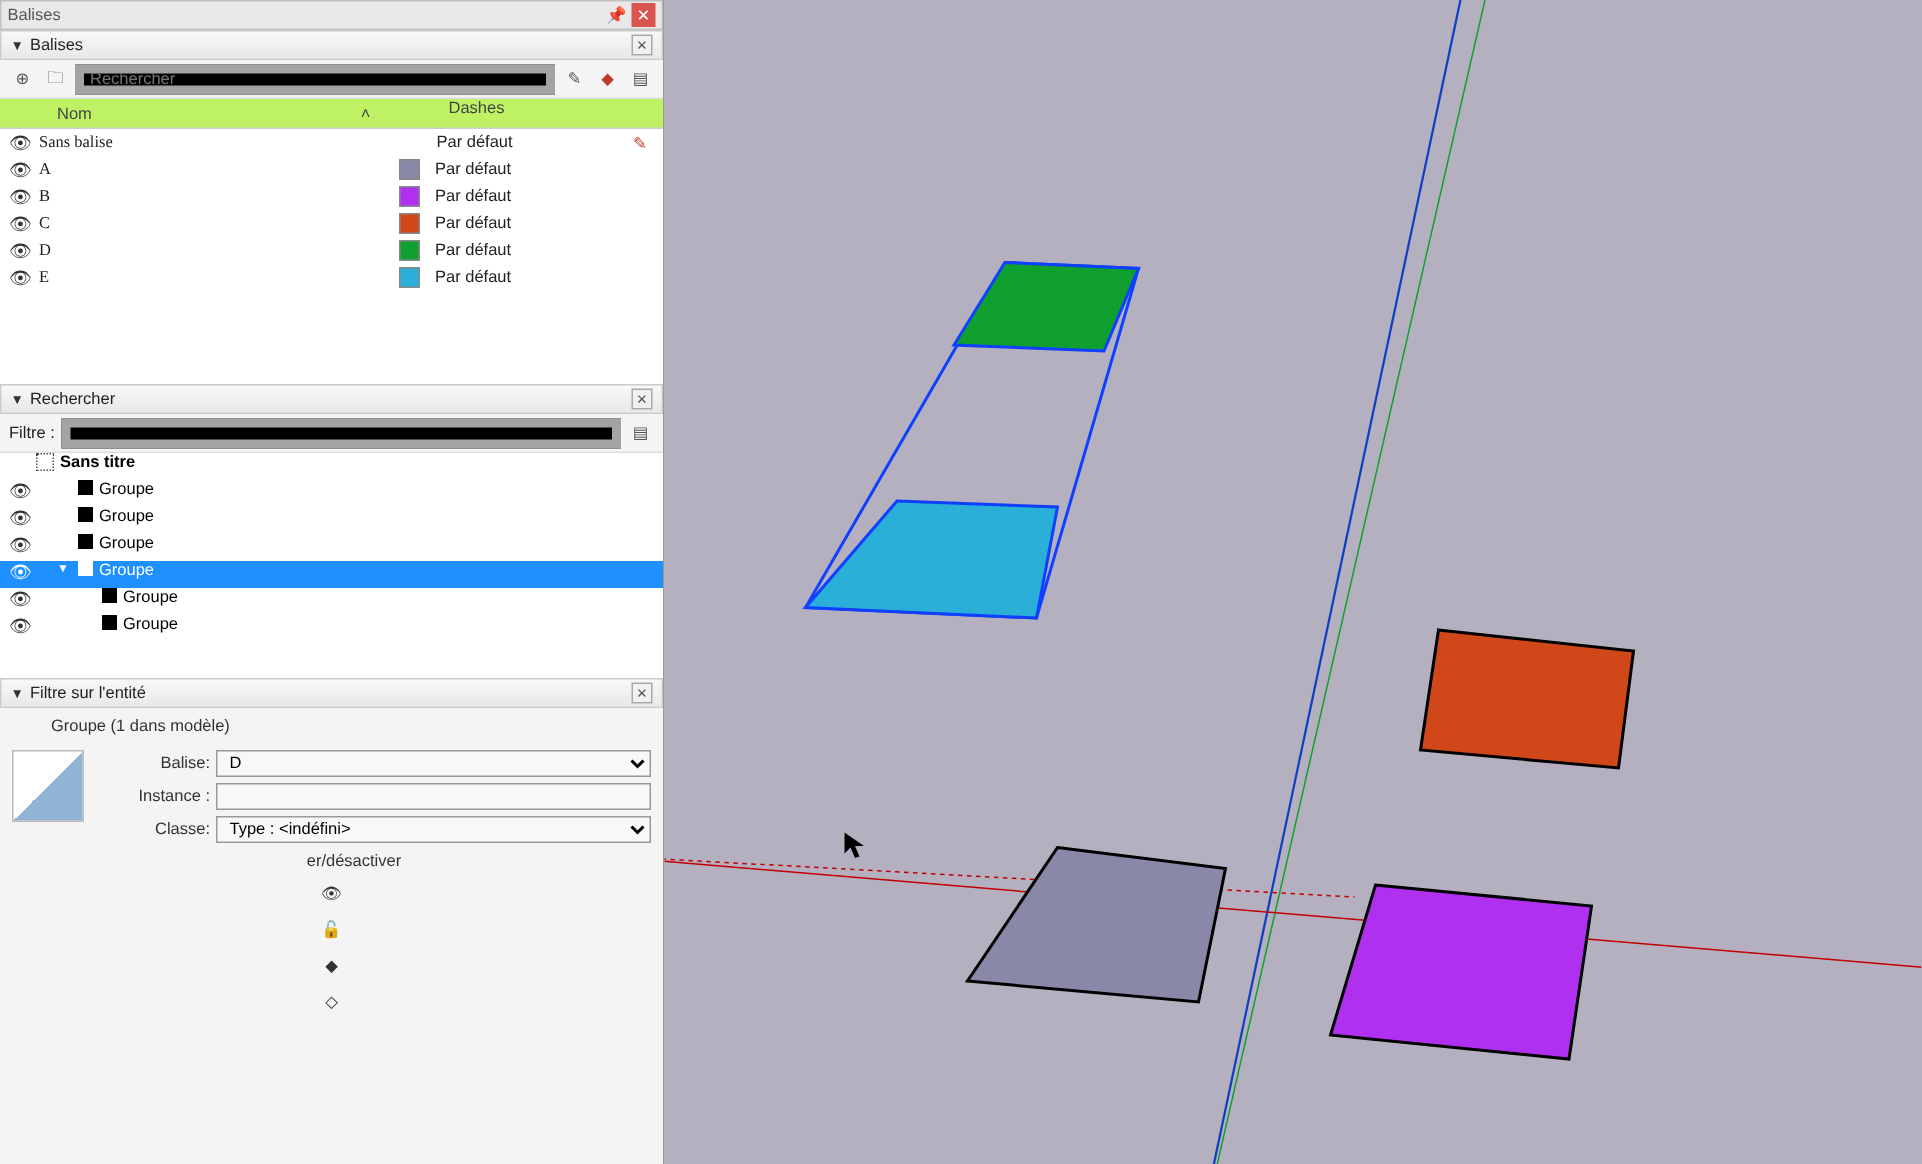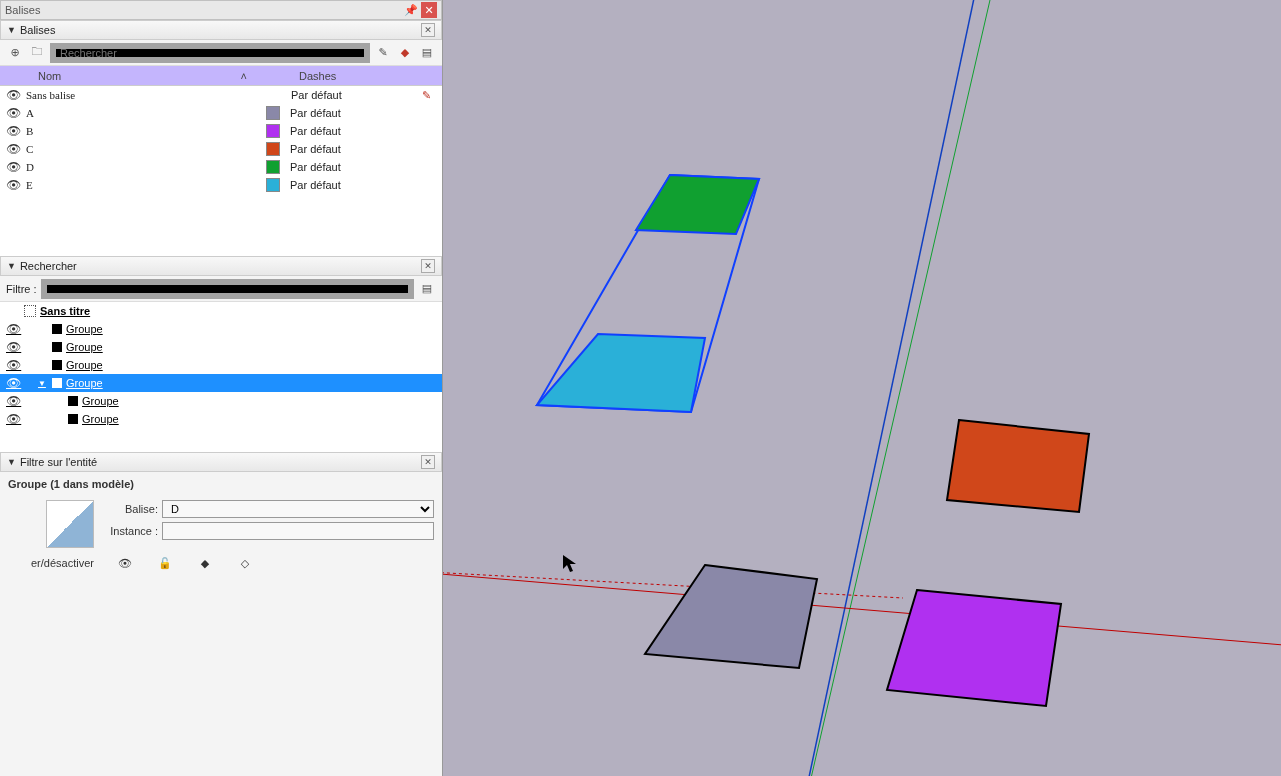--- a/index.html
+++ b/index.html
@@ -9,46 +9,46 @@
   .panel-titlebar .title { flex: 1; color: #555; }
   .panel-titlebar .pin, .panel-titlebar .close { width: 16px; height: 16px; display: flex; align-items: center; justify-content: center; cursor: pointer; }
   .panel-titlebar .close { background: #d9534f; color: #fff; margin-left: 2px; }
   .section-header { height: 20px; background: linear-gradient(#f8f8f8,#e8e8e8); border: 1px solid #ccc; display: flex; align-items: center; padding: 0 6px; }
   .section-header .tri { margin-right: 4px; font-size: 9px; color: #333;}
   .section-header .name { flex: 1; color: #222; }
   .section-header .xbtn { width: 14px; height: 14px; border: 1px solid #aaa; display:flex;align-items:center;justify-content:center; background:#f0f0f0; font-size:9px; color:#555;}
   .toolbar-row { height: 26px; display: flex; align-items: center; padding: 2px 6px; gap: 4px; background:#f4f4f4; border-bottom:1px solid #ddd;}
   .tool-icon { width: 18px; height: 18px; display:flex;align-items:center;justify-content:center; color:#555; cursor:pointer;}
   .search-box, .filter-box { flex: 1; height: 20px; border: 6px solid #a3a3a3; background: #000000; padding: 0 4px; color: #888; }
-  .col-headers { display:flex; height: 20px; align-items:center; border-bottom:1px solid #ccc; background:#c4b5fd; color:#444;}
+  .col-headers { display:flex; height: 20px; border-bottom:1px solid #ccc; background:#bef264; color:#444;}
   .col-headers .col-name { width: 253px; padding-left: 38px; display:flex; align-items:center; justify-content:space-between; padding-right:6px;}
   .col-headers .col-dashes { flex:1; padding-left: 46px;}
   .tag-list { background:#fff; min-height:170px; }
   .tag-row { display:flex; align-items:center; height:18px; padding-left:6px;}
   .eye { width:18px; color:#333; font-size:12px; cursor:pointer;}
   .tag-name { width: 230px; padding-left: 2px; color:#222;font-family:Liberation Serif, serif;}
   .swatch { width: 14px; height:14px; margin-left: 12px; border:1px solid #888;}
   .dash { flex:1; padding-left: 10px; color:#222;}
   .pencil { width:20px; color:#c0392b;}
   .outliner { background:#fff; flex:0 0 auto;}
   .outl-body { background:#fff; min-height:150px;}
-  .outl-row { display:flex; align-items:center; height:18px; padding-left:6px;text-decoration:underline;}
+  .outl-row { display:flex; align-items:flex-start; height:18px; padding-left:6px;}
   .outl-row.selected { background:#1e90ff; color:#fff;}
   .outl-row .solid { width:10px;height:10px;background:#000;margin:0 4px;}
   .outl-row .label { flex:1;}
   .outl-row .tri-exp { width:10px; font-size:8px; color:#333;}
   .entity-info { background:#f4f4f4; flex:1;}
-  .entity-title { padding:6px 8px; font-weight:bold; color:#333;}
-  .entity-body { display:flex; padding:4px 8px; gap:4px;margin-left:38px;}
+  .entity-title { padding:6px 8px; font-weight:normal; color:#333;margin-left:26px;}
+  .entity-body { display:flex; padding:4px 8px; gap:24px;}
   .thumb {width:48px;height:48px;border:1px solid #bbb;background:linear-gradient(135deg,#fff 50%,#8fb4d6 50%);}
   .fields { flex:1; display:flex; flex-direction:column; gap:4px;}
   .frow { display:flex; align-items:center; gap:4px;}
   .frow label { width:60px; text-align:right; color:#333;}
   .frow select, .frow input { flex:1; height:18px; border:1px solid #999; background:#f8f8f8; padding:0 4px;}
-  .toggle-row { padding:2px 1px; display:flex; align-items:center; gap:22px;}
+  .toggle-row { padding:2px 16px; display:flex; align-items:center; gap:6px;flex-direction:column;}
   .toggle-row .lbl { color:#333;}
   .mini-icon {width:18px;height:18px;display:flex;align-items:center;justify-content:center;color:#333;border-radius:2px;cursor:pointer;}
   .viewport { flex:1; position:relative; background:#b4b0c0;}
   .viewport svg { width:100%; height:100%;}
   .filter-label{color:#222;}
 </style>
 </head>
 <body>
 
 <div class="left-panel">
@@ -191,20 +191,24 @@
       <div class="thumb"></div>
       <div class="fields">
         <div class="frow">
           <label>Balise:</label>
           <select><option>D</option></select>
         </div>
         <div class="frow">
           <label>Instance :</label>
           <input value="" style="">
         </div>
+        <div class="frow">
+          <label>Classe:</label>
+          <select><option>Type : &lt;indéfini&gt;</option></select>
+        </div>
       </div>
     </div>
     <div class="toggle-row">
       <span class="lbl" style="margin-left:30px;">er/désactiver</span>
       <span class="mini-icon">👁</span>
       <span class="mini-icon">🔓</span>
       <span class="mini-icon">◆</span>
       <span class="mini-icon">◇</span>
     </div>
   </div>

